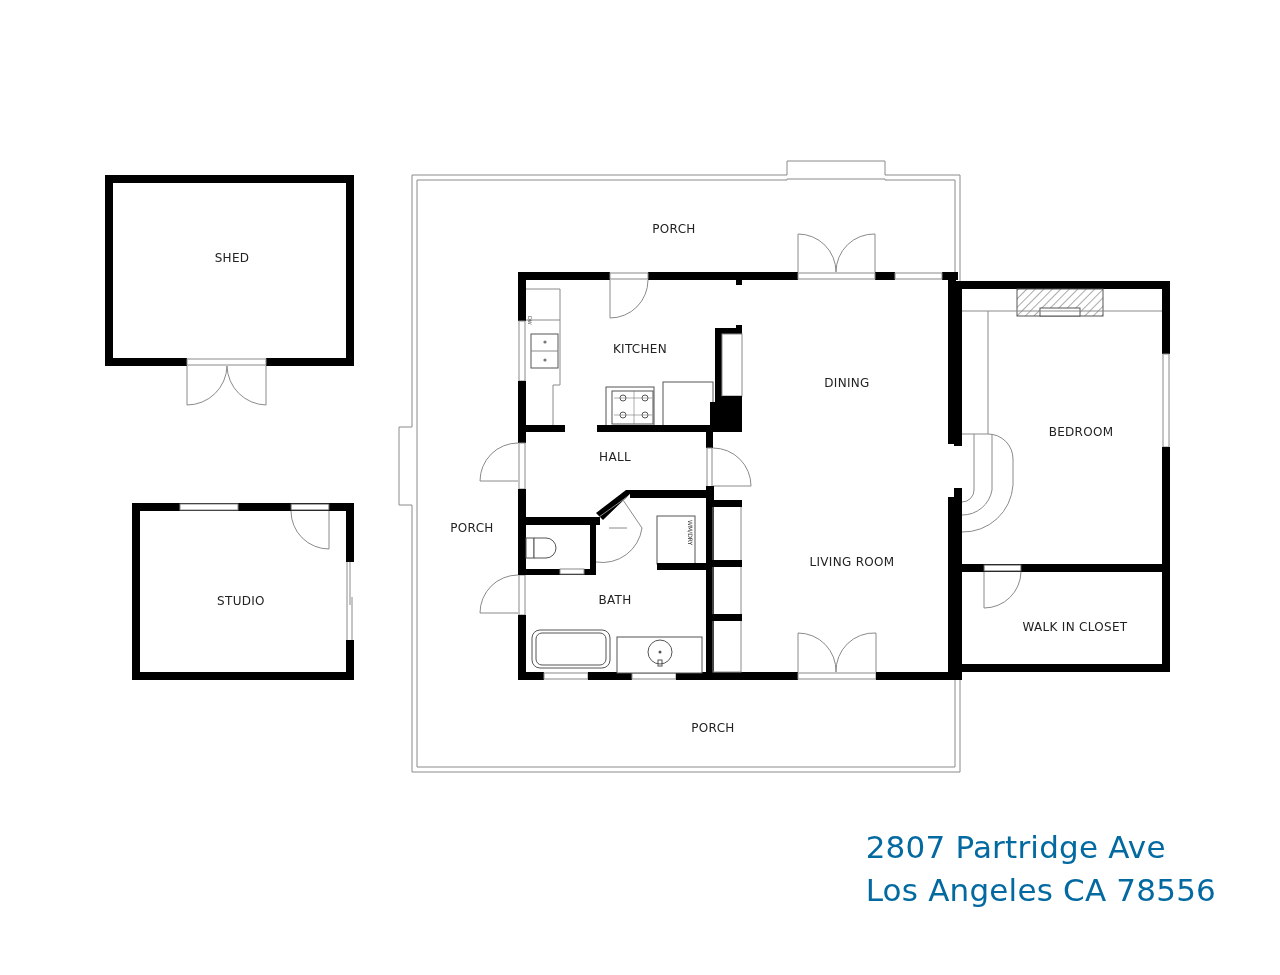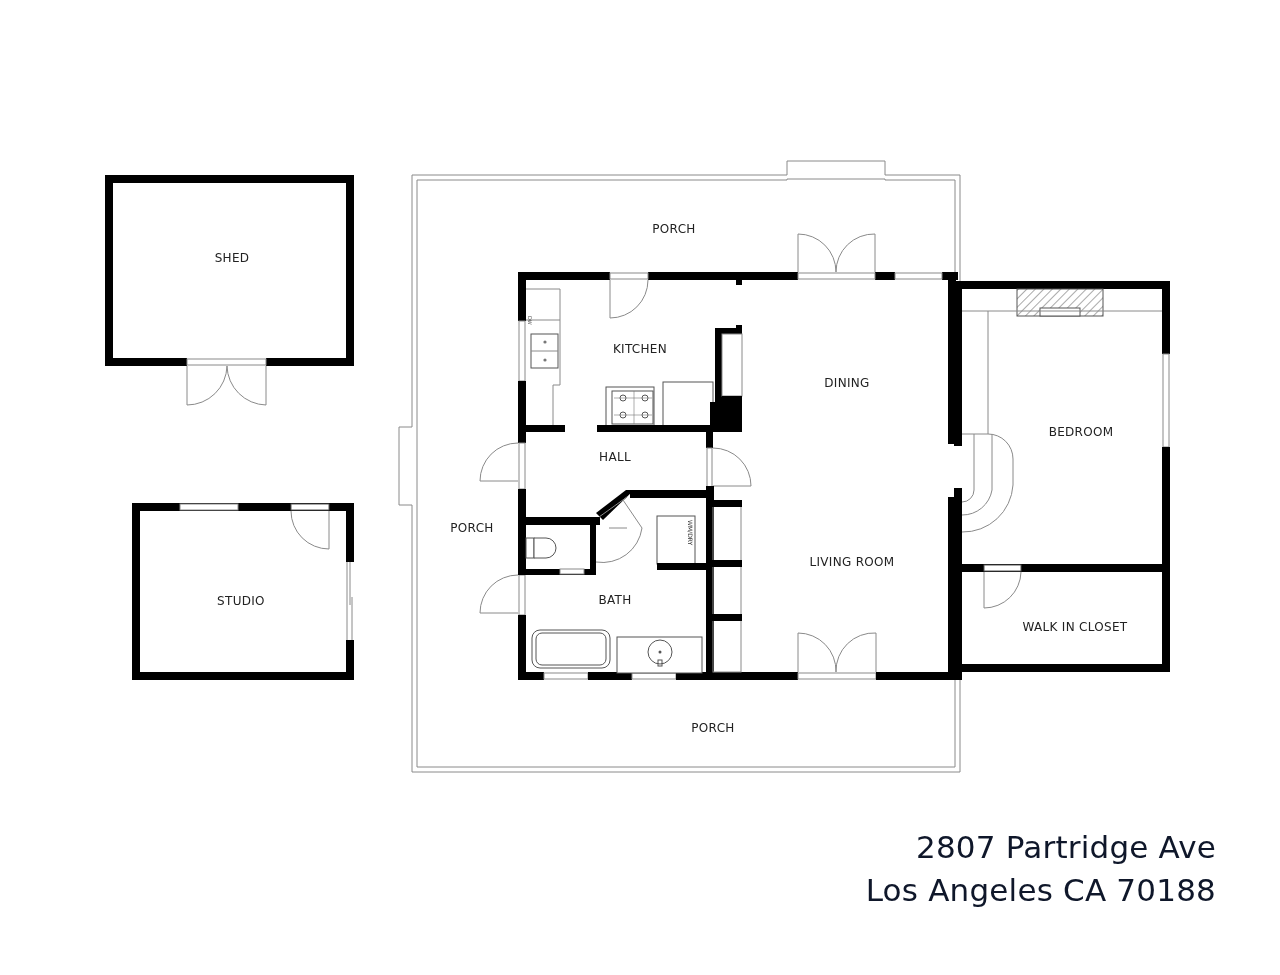--- a/index.html
+++ b/index.html
@@ -4,22 +4,22 @@
   <style>
     html, body { margin: 0; padding: 0; background: #ffffff; }
     body { width: 1280px; height: 975px; position: relative; overflow: hidden;
            font-family: "DejaVu Sans", sans-serif; }
     #plan { position: absolute; left: 0; top: 0; width: 1280px; height: 975px; }
     .lbl { font-family: "DejaVu Sans", sans-serif; font-size: 12px; fill: #222222; text-anchor: middle; letter-spacing: 0.3px; }
     .wall { fill: #000000; }
     .thin { fill: none; stroke: #8a8a8a; stroke-width: 1; }
     .thin2 { fill: #ffffff; stroke: #8a8a8a; stroke-width: 1; }
     .fix { fill: #ffffff; stroke: #555555; stroke-width: 1; }
-    .address { position: absolute; right: 64px; top: 826px; text-align: right;
-               font-family: "DejaVu Sans", sans-serif; color: #0f172a; font-size: 31px; line-height: 43px; letter-spacing: 0.2px; }
+    .address { position: absolute; right: 64px; top: 826px; text-align: left;
+               font-family: "DejaVu Sans", sans-serif; color: #0369a1; font-size: 31px; line-height: 43px; letter-spacing: 0.2px; }
     .address div { white-space: nowrap; }
   </style>
 </head>
 <body>
 
 <svg id="plan" viewBox="0 0 1280 975" xmlns="http://www.w3.org/2000/svg">
 
   <g>
     <rect class="wall" x="105" y="175" width="249" height="8"></rect>
     <rect class="wall" x="105" y="175" width="8" height="191"></rect>
@@ -218,14 +218,14 @@
 
     <rect class="fix" x="984" y="565" width="37" height="6"></rect>
     <path class="thin" d="M984 572 L984 608 A37 37 0 0 0 1021 572"></path>
     <text class="lbl" x="1081" y="436">BEDROOM</text>
     <text class="lbl" x="1075" y="631">WALK IN CLOSET</text>
   </g>
 </svg>
 
 <div class="address">
   <div>2807 Partridge Ave</div>
-  <div>Los Angeles CA 70188</div>
+  <div>Los Angeles CA 78556</div>
 </div>
 
 </body></html>

